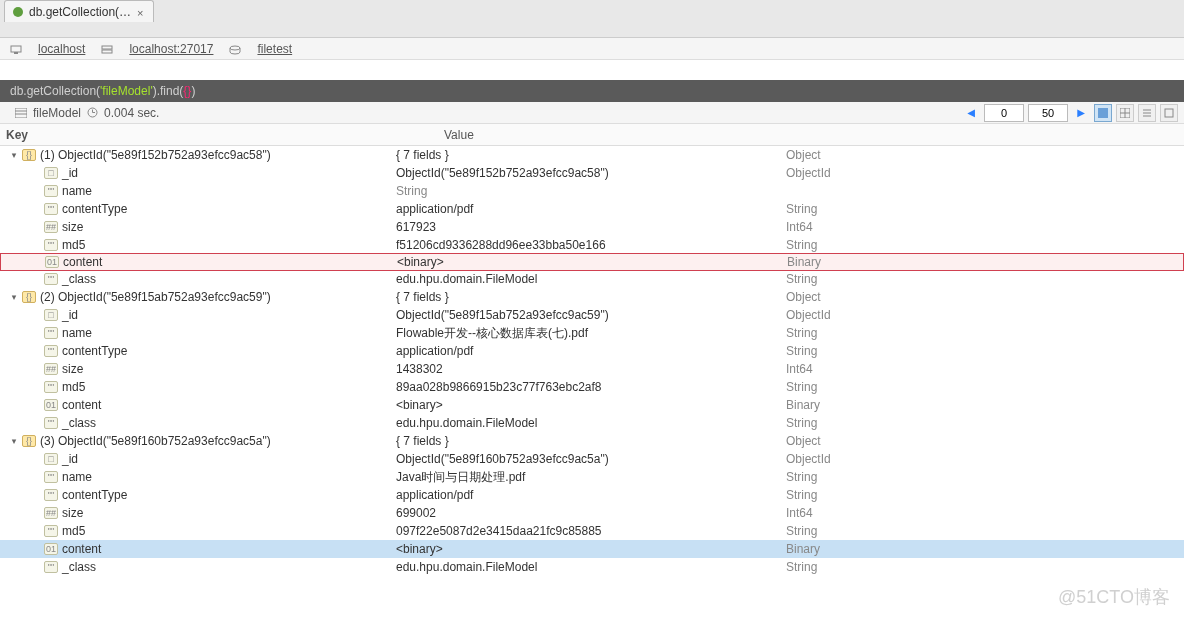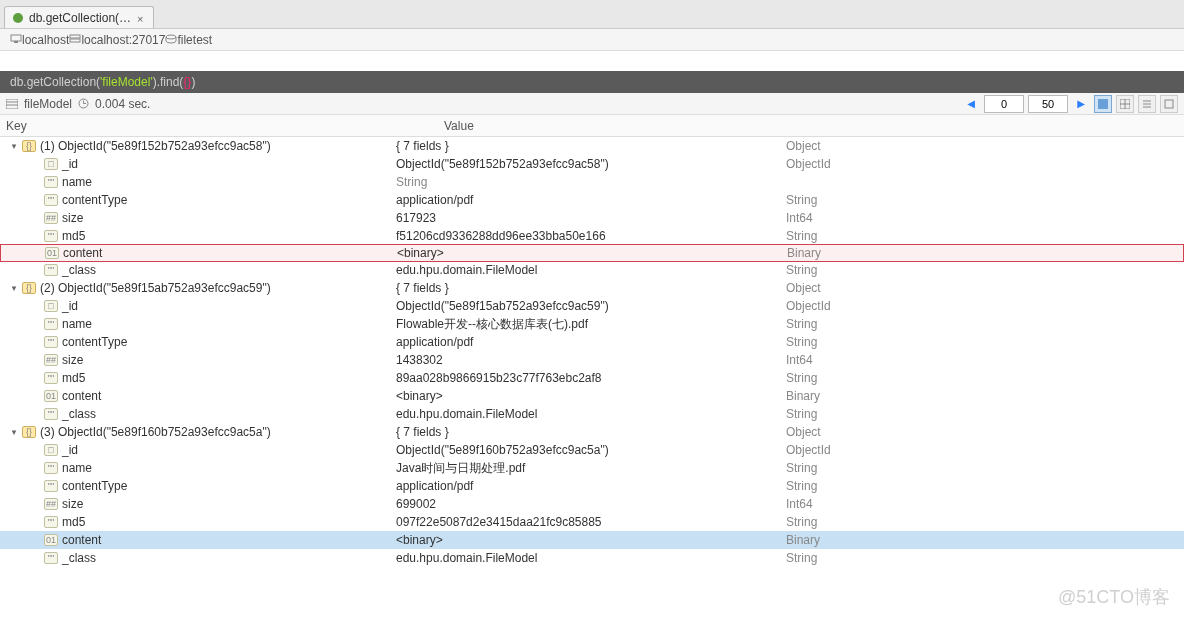--- a/index.html
+++ b/index.html
@@ -1,35 +1,35 @@
 <!DOCTYPE html>
 <html><head>
 <meta charset="utf-8">
 <style>
 * { margin: 0; padding: 0; box-sizing: border-box; font-family: "Segoe UI", Tahoma, sans-serif; font-size: 12px; }
 body { background: #fff; color: #333; width: 1184px; height: 619px; overflow: hidden; position: relative; }
-.tab-bar { background: #e8e8e8; border-bottom: 1px solid #ccc; height: 29px; display: flex; align-items: flex-end; padding-left: 4px; }
+.tab-bar { background: #e8e8e8; border-bottom: 1px solid #ccc; height: 38px; display: flex; align-items: flex-start; padding-left: 4px; }
 .tab { background: #f5f5f5; border: 1px solid #bbb; border-bottom: none; padding: 2px 6px 2px 8px; display: flex; align-items: center; gap: 6px; border-radius: 3px 3px 0 0; height: 22px; }
 .tab-icon { width: 10px; height: 10px; border-radius: 50%; background: #5f9e3e; display: inline-block; }
 .tab-close { width: 10px; height: 10px; font-size: 11px; color: #666; cursor: pointer; }
-.breadcrumb { background: #f5f5f5; border-bottom: 1px solid #ddd; padding: 4px 10px; height: 22px; display: flex; align-items: flex-start; gap: 0; font-family: Consolas, monospace; font-size: 11px; color: #555; }
+.breadcrumb { background: #f5f5f5; border-bottom: 1px solid #ddd; padding: 4px 10px; height: 22px; display: flex; align-items: center; gap: 16px; font-family: Consolas, monospace; font-size: 11px; color: #555; text-decoration: underline; }
 .bc-icon { width: 12px; height: 10px; display: inline-block; }
 .query-bar { background: #5a5a5a; color: #eee; padding: 4px 10px; height: 22px; font-family: Consolas, monospace; font-size: 12px; display: flex; align-items: center; margin-top: 20px; }
 .q-method { color: #d0d0d0; }
 .q-string { color: #a6e22e; }
 .q-brace { color: #f92672; }
 .status-bar { background: #f5f5f5; border-bottom: 1px solid #ddd; height: 22px; display: flex; align-items: center; padding: 0 6px; justify-content: space-between; }
-.status-left { display: flex; align-items: center; gap: 6px; font-family: Consolas, monospace; font-size: 11px; color: #555; }
+.status-left { display: flex; align-items: center; gap: 6px; font-family: Consolas, monospace; font-size: 11px; color: #555; margin-left: 9px; }
 .status-right { display: flex; align-items: center; gap: 4px; }
 .nav-btn { width: 18px; height: 18px; display: flex; align-items: center; justify-content: center; color: #2a7fff; font-size: 10px; cursor: pointer; }
 .page-input { width: 40px; height: 18px; border: 1px solid #bbb; text-align: center; font-size: 11px; }
 .view-btn { width: 18px; height: 18px; border: 1px solid #ccc; display: flex; align-items: center; justify-content: center; font-size: 10px; cursor: pointer; background: #f0f0f0; }
 .view-btn.active { background: #d0e4f5; border-color: #7aa8d0; }
 .header-row { display: flex; background: #fafafa; border-bottom: 1px solid #ddd; height: 22px; align-items: center; }
-.col-key { width: 390px; padding-left: 6px; color: #555; }
+.col-key { width: 390px; padding-left: 6px; color: #555; font-weight: bold; }
 .col-value { width: 390px; padding-left: 6px; color: #555; margin-left: 48px; }
 .col-type { flex: 1; padding-left: 6px; color: #555; }
 .tree { overflow-y: auto; height: calc(619px - 112px); }
 .row { display: flex; height: 18px; align-items: center; white-space: nowrap; }
 .row.selected { background: #c7e0f4; }
 .row.highlighted { border: 1px solid #d04050; background: #fdf0f0; height: 18px; margin: -1px 0; position: relative; z-index: 2; }
 .cell-key { width: 390px; display: flex; align-items: center; }
 .cell-value { width: 390px; padding-left: 6px; color: #333; overflow: hidden; text-overflow: ellipsis; }
 .cell-type { flex: 1; padding-left: 6px; color: #888; }
 .indent { display: inline-block; }

